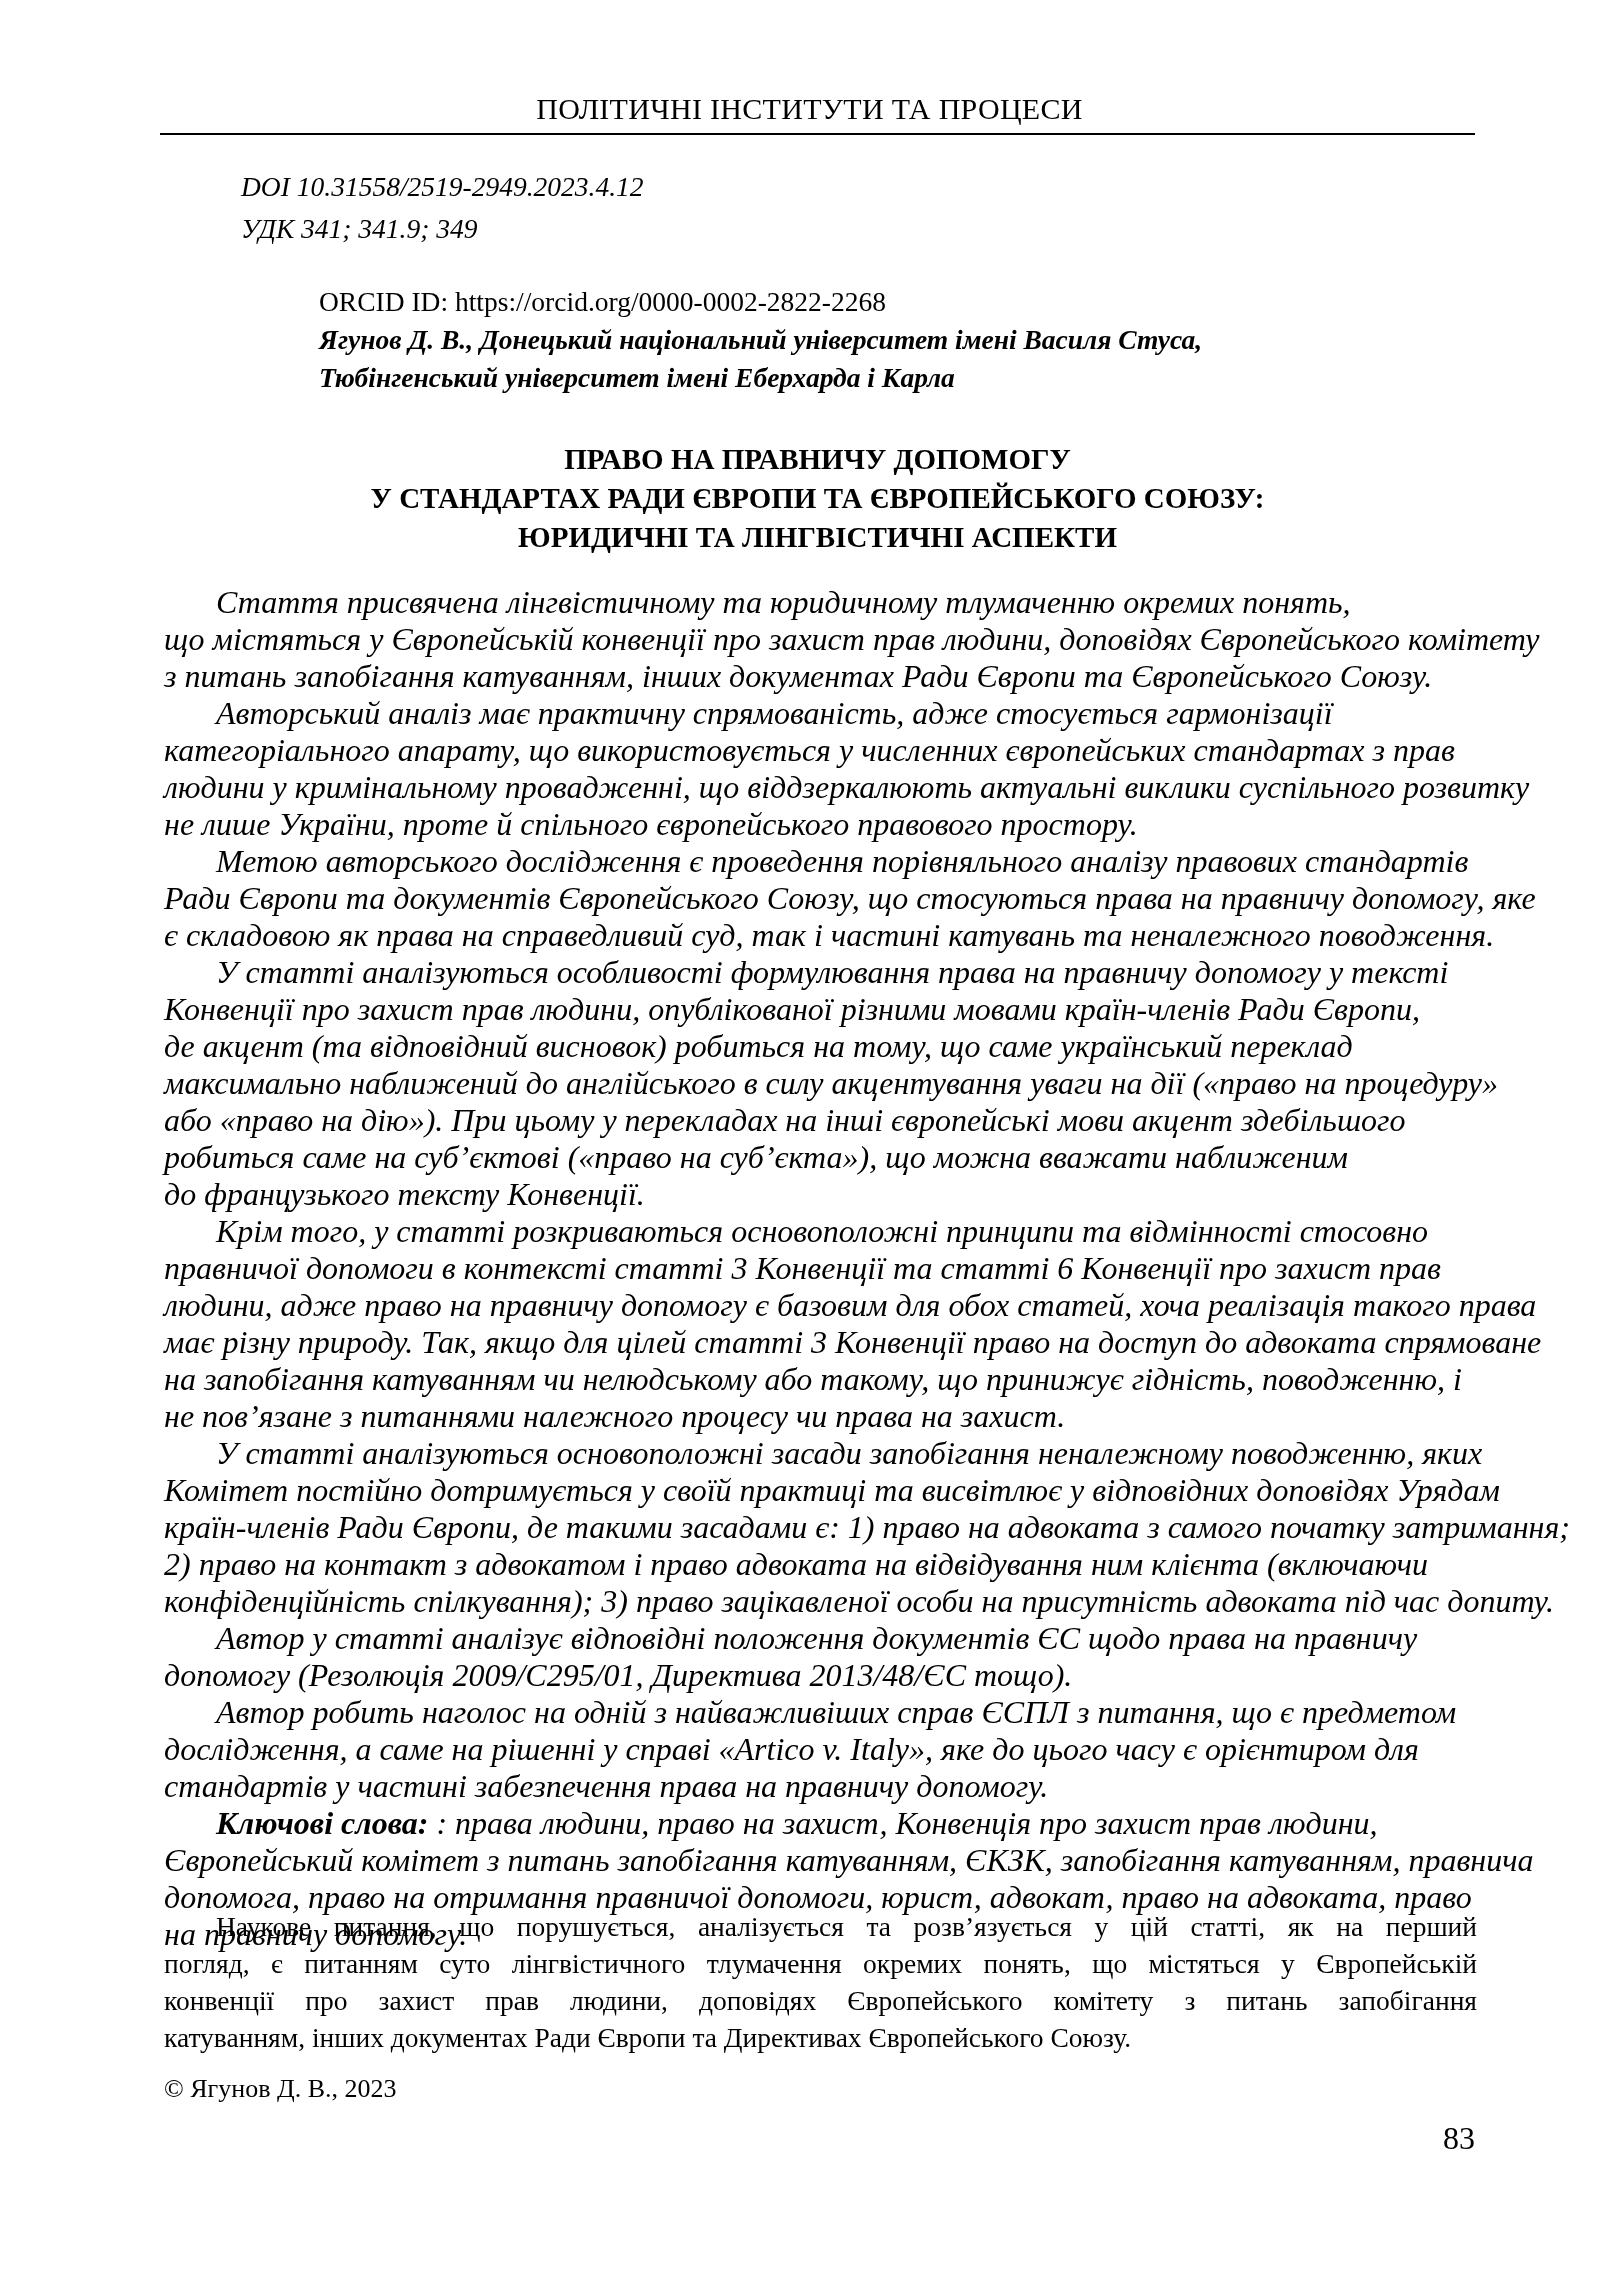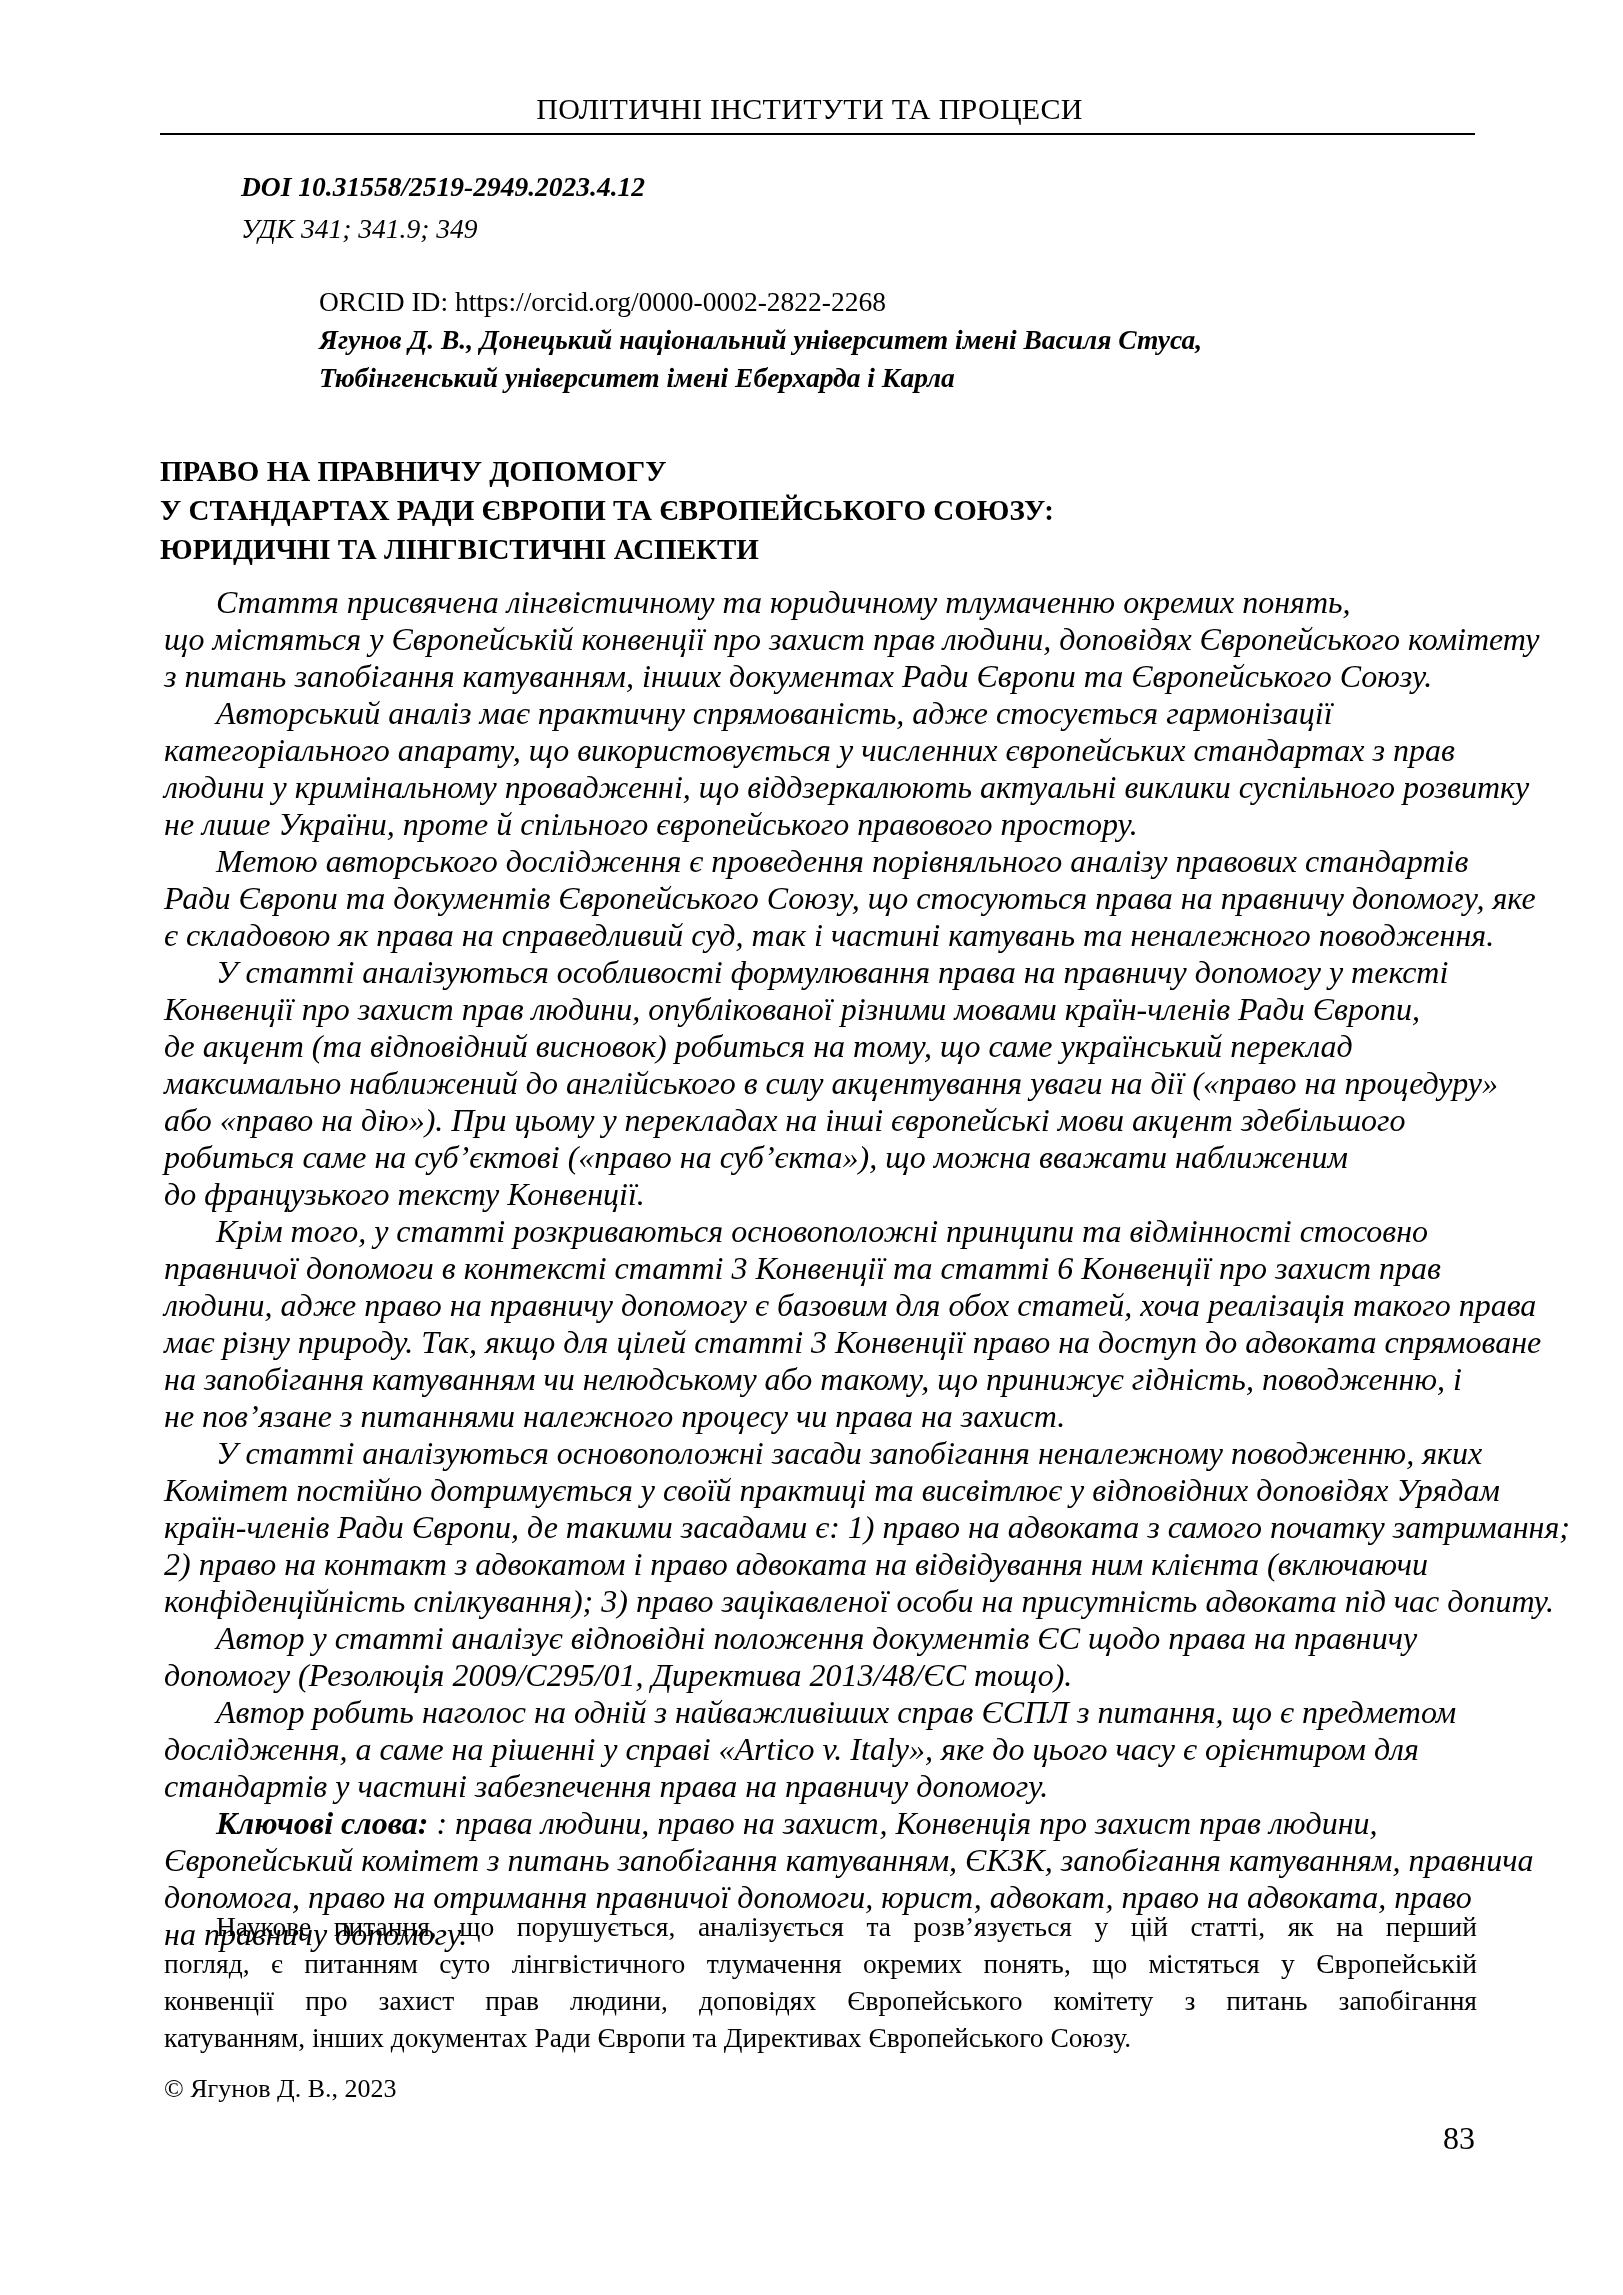--- a/index.html
+++ b/index.html
@@ -30,21 +30,21 @@
     width: 1315px;
     top: 133px;
     height: 0;
     border-top: 2px solid #000;
   }
   .doi {
     position: absolute;
     left: 241px;
     top: 171px;
     font-size: 27.5px;
-    font-weight: bold;
+    font-weight: normal;
     font-style: italic;
   }
   .udc {
     position: absolute;
     left: 241px;
     top: 213px;
     font-size: 27.5px;
     font-style: italic;
   }
   .author-block {
@@ -53,22 +53,22 @@
     top: 283px;
     font-size: 27.5px;
     line-height: 38px;
   }
   .author-block .orcid { font-style: normal; font-weight: normal; }
   .author-block .aff { font-style: italic; font-weight: bold; }
   .title {
     position: absolute;
     left: 160px;
     width: 1315px;
-    top: 452px;
-    text-align: left;
+    top: 440px;
+    text-align: center;
     font-size: 29px;
     font-weight: bold;
     line-height: 39px;
   }
   .abstract {
     position: absolute;
     left: 164px;
     width: 1315px;
     top: 584px;
     font-size: 32px;

